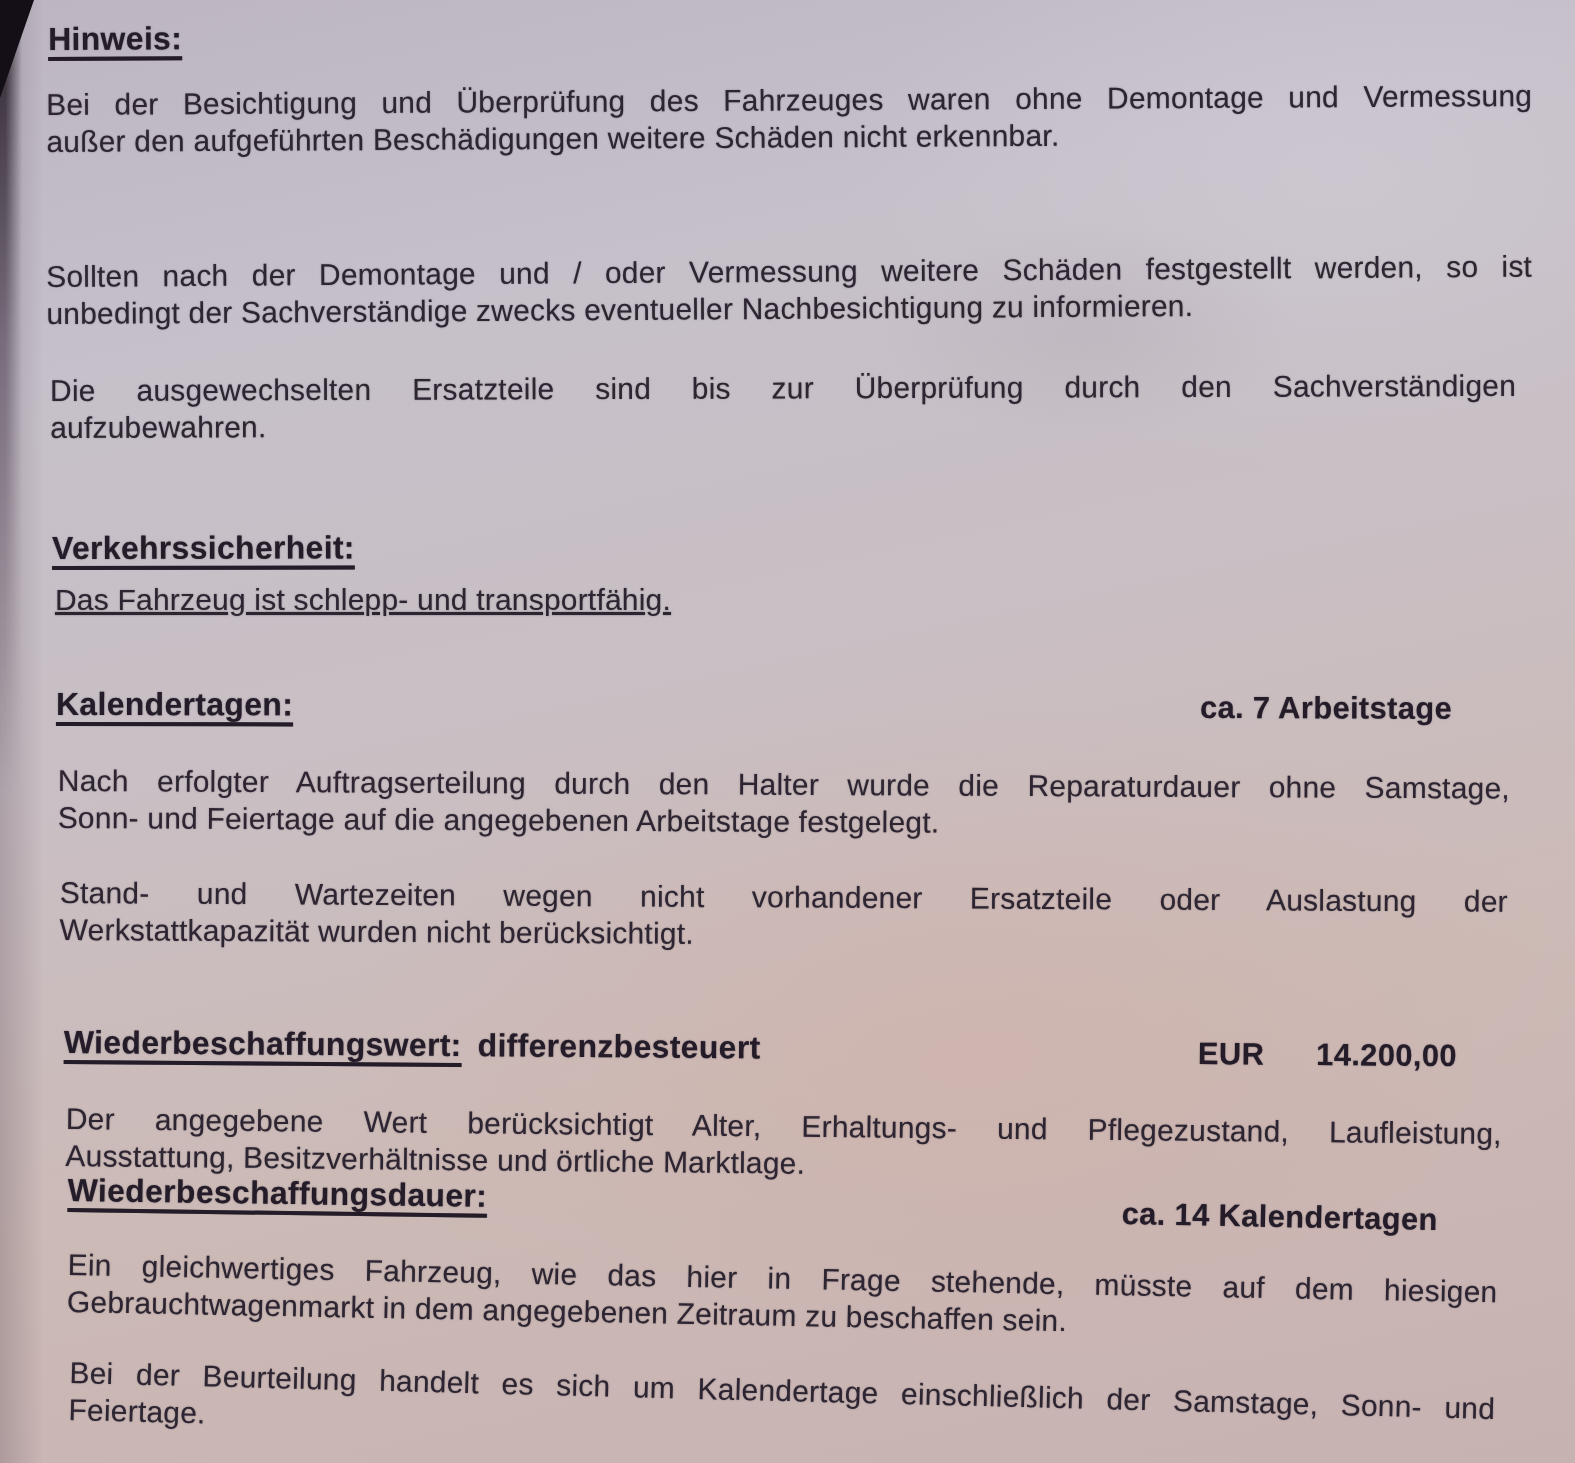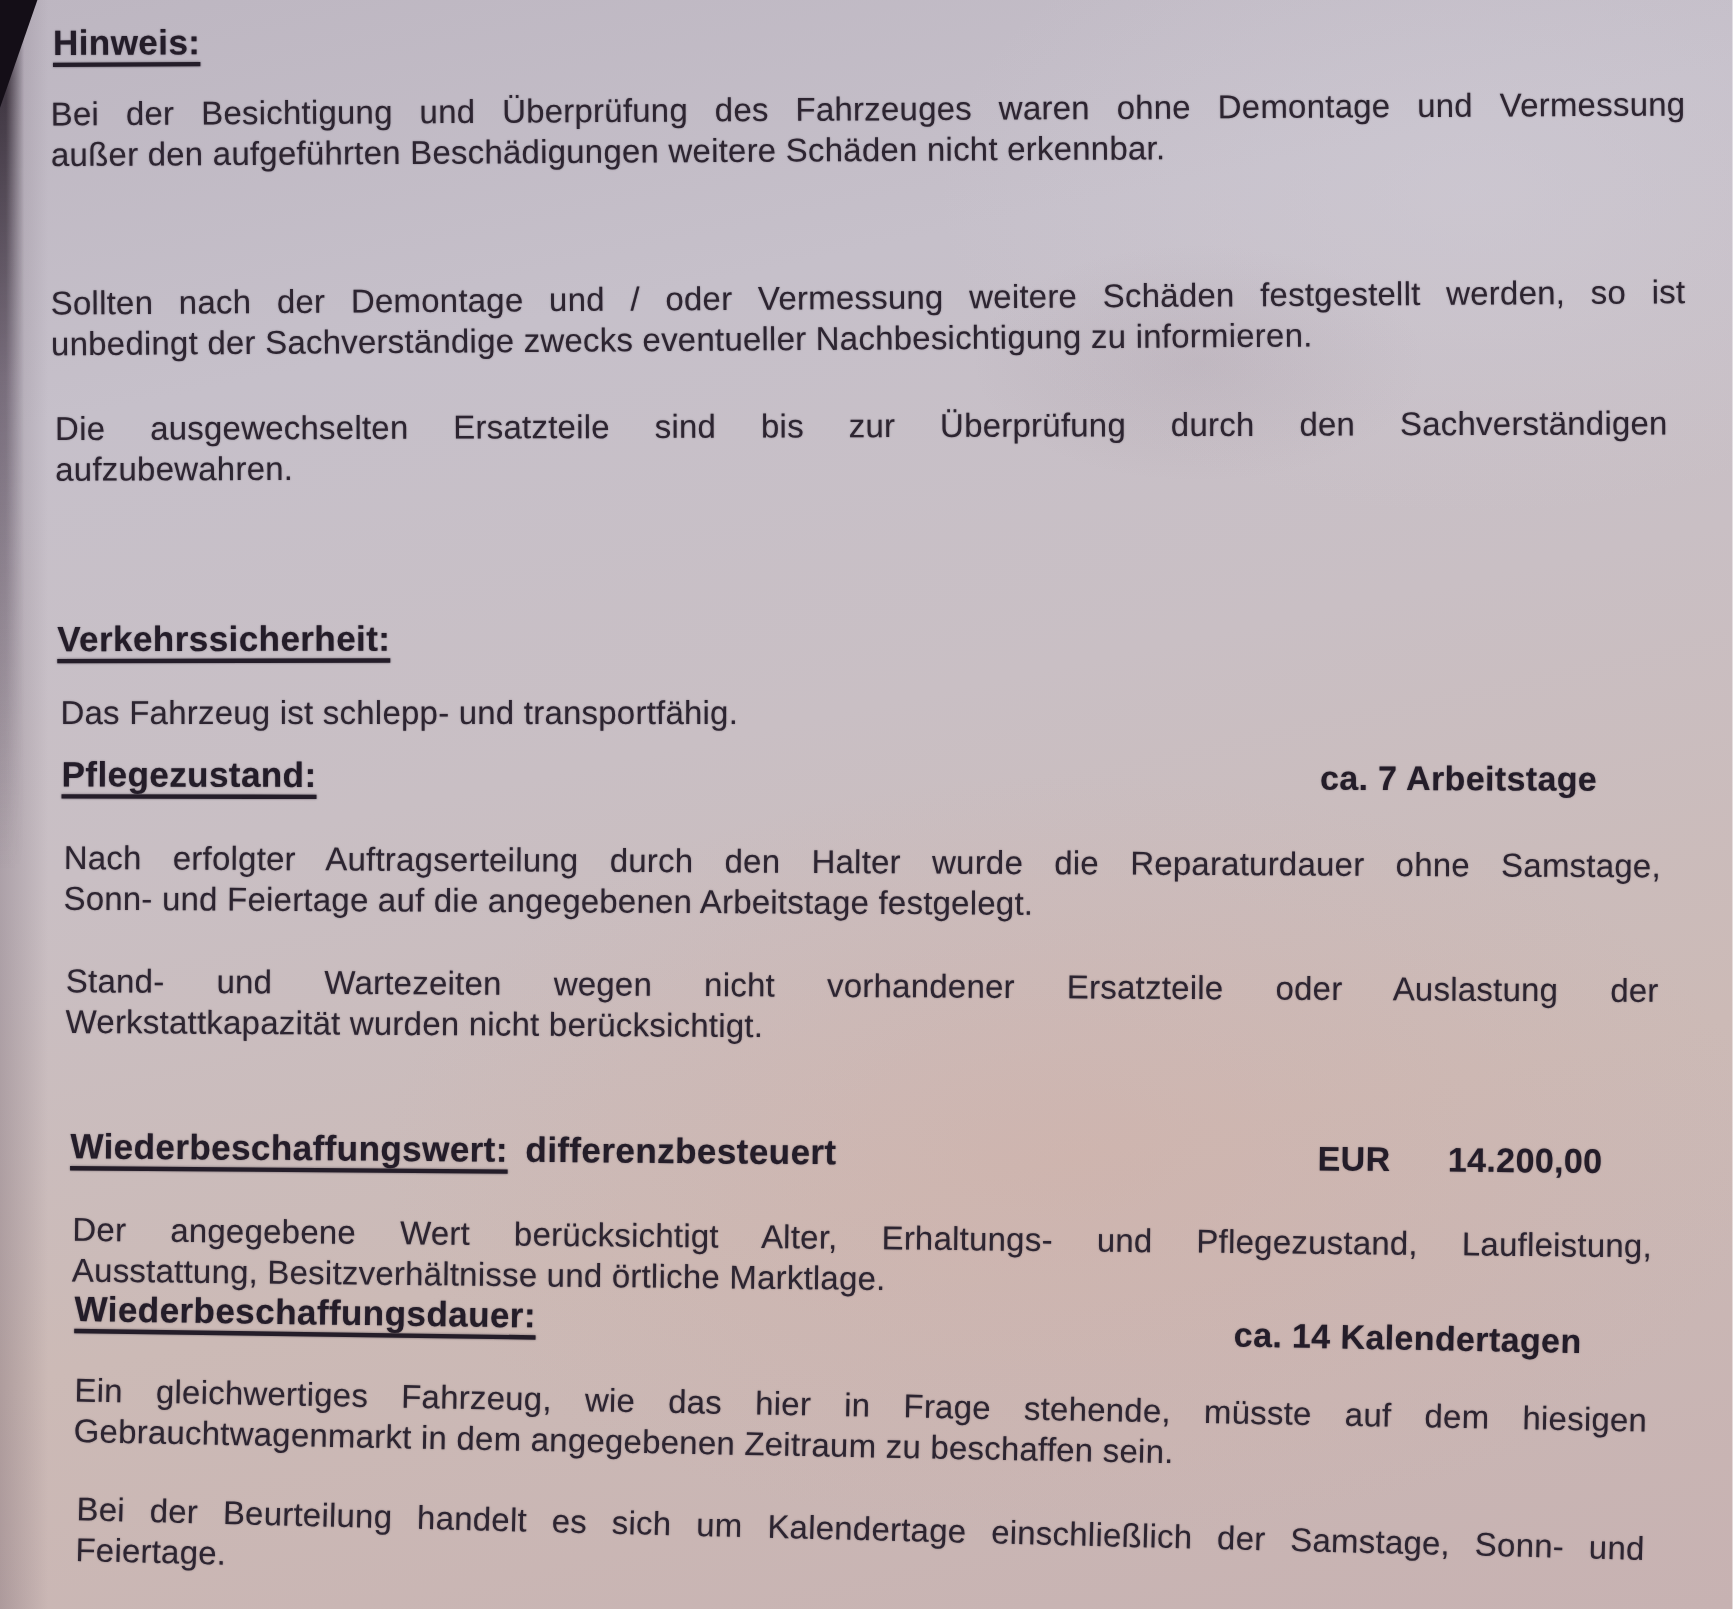--- a/index.html
+++ b/index.html
@@ -86,27 +86,27 @@
 <div class="block para" style="top:258px; left:46px; width:1486px; transform:rotate(-0.4deg);">
   <div class="ln j">Sollten nach der Demontage und / oder Vermessung weitere Schäden festgestellt werden, so ist</div>
   <div class="ln n">unbedingt der Sachverständige zwecks eventueller Nachbesichtigung zu informieren.</div>
 </div>
 
 <div class="block para" style="top:372px; left:50px; width:1466px; transform:rotate(-0.2deg);">
   <div class="ln j">Die ausgewechselten Ersatzteile sind bis zur Überprüfung durch den Sachverständigen</div>
   <div class="ln n">aufzubewahren.</div>
 </div>
 
-<div class="block heading" style="top:530px; left:52px; transform:rotate(-0.1deg);margin-top:33px;">Verkehrssicherheit:</div>
+<div class="block heading" style="top:530px; left:52px; transform:rotate(-0.1deg);">Verkehrssicherheit:</div>
 
-<div class="block para" style="top:630px; left:55px; width:1460px;">
+<div class="block para" style="top:581px; left:55px; width:1460px;text-decoration:underline;">
   <div class="ln n">Das Fahrzeug ist schlepp- und transportfähig.</div>
 </div>
 
-<div class="block heading" style="top:686px; left:56px; transform:rotate(0.1deg);">Pflegezustand:</div>
+<div class="block heading" style="top:686px; left:56px; transform:rotate(0.1deg);">Kalendertagen:</div>
 <div class="block value" style="top:690px; left:1200px; transform:rotate(0.2deg);text-align:center;">ca. 7 Arbeitstage</div>
 
 <div class="block para" style="top:762px; left:58px; width:1452px; transform:rotate(0.3deg);">
   <div class="ln j">Nach erfolgter Auftragserteilung durch den Halter wurde die Reparaturdauer ohne Samstage,</div>
   <div class="ln n">Sonn- und Feiertage auf die angegebenen Arbeitstage festgelegt.</div>
 </div>
 
 <div class="block para" style="top:874px; left:60px; width:1448px; transform:rotate(0.35deg);">
   <div class="ln j">Stand- und Wartezeiten wegen nicht vorhandener Ersatzteile oder Auslastung der</div>
   <div class="ln n">Werkstattkapazität wurden nicht berücksichtigt.</div>

